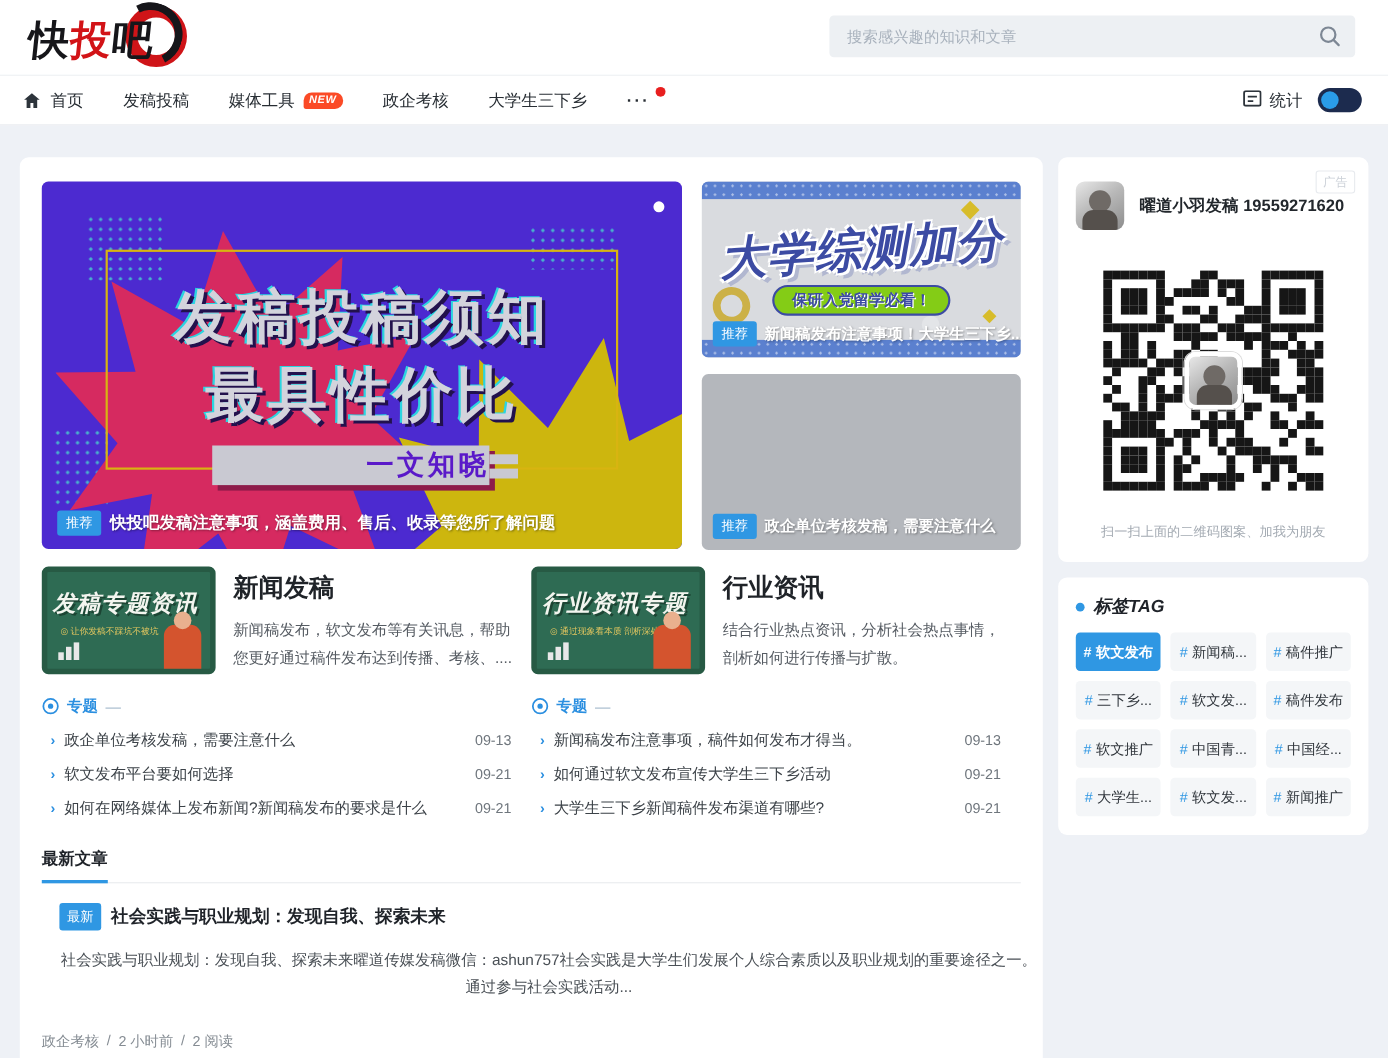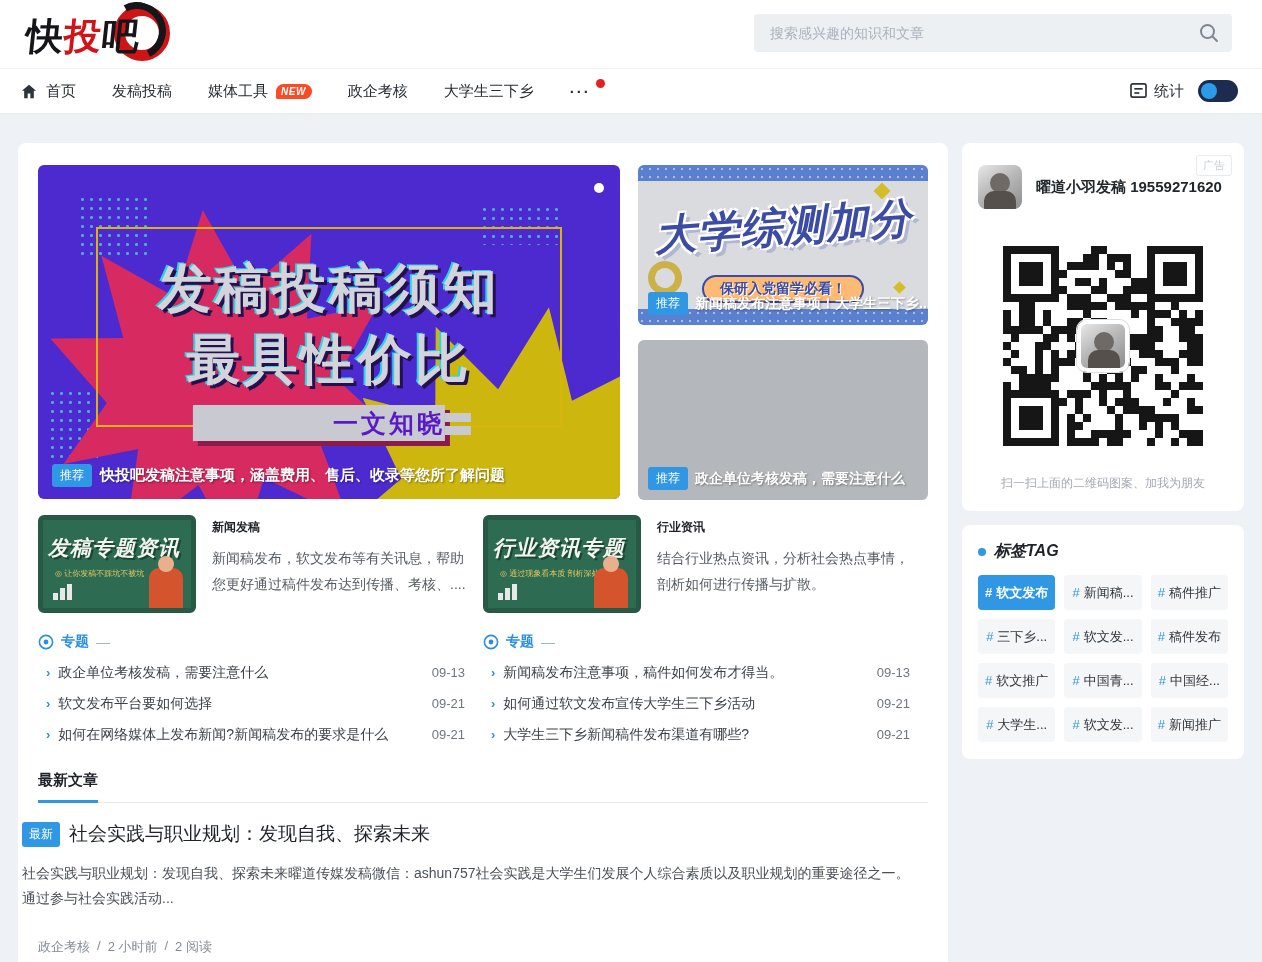--- a/index.html
+++ b/index.html
@@ -51,63 +51,63 @@
   .hero-caption { position:absolute; left:14px; bottom:12px; display:flex; align-items:center; gap:8px; z-index:4; }
   .rec-badge { background:#2f97e3; color:#fff; font-size:12px; padding:3px 8px; border-radius:3px; white-space:nowrap; }
   .hero-caption .cap-text { color:#fff; font-size:15px; font-weight:bold; text-shadow:1px 1px 2px rgba(0,0,0,.4); }
 
   
   .sbanner { position:absolute; left:620px; width:290px; height:160px; border-radius:6px; overflow:hidden; cursor:pointer; }
   .sbanner1 { top:22px; background:#d9dbdf; }
   .sb1-bar { position:absolute; left:0; right:0; height:16px; background:#5b80cf; background-image:radial-gradient(circle,rgba(255,255,255,.5) 1px,transparent 1.3px); background-size:8px 8px; }
   .sb1-top { top:0; } .sb1-bottom { bottom:0; }
   .sb1-title { position:absolute; left:0; right:0; top:34px; text-align:center; font-size:42px; font-weight:900; font-style:italic; color:#3c4ba3; letter-spacing:1px; transform:rotate(-4deg); text-shadow:-2px -2px 0 #fff,2px -2px 0 #fff,-2px 2px 0 #fff,2px 2px 0 #fff,5px 5px 0 rgba(60,75,163,.25); }
-  .sb1-pill { position:absolute; left:50%; transform:translateX(-50%); top:110px; background:#fdba74; border:2px solid #3c4ba3; border-radius:16px; color:#3c4ba3; font-size:14px; font-weight:900; padding:3px 16px; white-space:nowrap; text-shadow:1px 1px 0 #fff; }
+  .sb1-pill { position:absolute; left:50%; transform:translateX(-50%); top:94px; background:#84cc16; border:2px solid #3c4ba3; border-radius:16px; color:#3c4ba3; font-size:14px; font-weight:900; padding:3px 16px; white-space:nowrap; text-shadow:1px 1px 0 #fff; }
   .sb1-dia { position:absolute; width:12px; height:12px; background:#d7bc2a; transform:rotate(45deg); }
   .sb1-d1 { right:40px; top:20px; } .sb1-d2 { right:24px; top:118px; width:9px; height:9px; }
   .sb1-circle { position:absolute; left:10px; top:96px; width:34px; height:34px; border:7px solid #c9a92d; border-radius:50%; transform:rotate(-20deg); opacity:.85; }
   .sb1-circle2 { position:absolute; right:74px; bottom:22px; width:16px; height:16px; background:#e3e5e8; border-radius:50%; }
   .sbanner2 { top:197px; background:#b4b7bc; }
   .sb-caption { position:absolute; left:10px; bottom:10px; display:flex; align-items:center; gap:7px; z-index:4; }
   .sb-caption .cap-text { color:#fff; font-size:14px; font-weight:bold; text-shadow:1px 1px 2px rgba(0,0,0,.35); white-space:nowrap; }
 
   
   .cat-row { position:absolute; left:20px; top:372px; width:890px; display:flex;align-items:center; }
   .cat { width:445px; display:flex; gap:16px; }
   .thumb { width:158px; height:98px; border-radius:6px; background:#2e6b53; border:5px solid #275a44; position:relative; overflow:hidden; flex:none; cursor:pointer; }
   .thumb-title { position:absolute; left:0; right:6px; top:14px; text-align:center; font-size:21px; font-weight:900; font-style:italic; color:#f3f5ef; letter-spacing:1px; text-shadow:2px 2px 0 #1c4433; white-space:nowrap; }
   .thumb-sub { position:absolute; left:12px; top:48px; font-size:8px; color:#e4c75f; white-space:nowrap; }
   .thumb-bars { position:absolute; left:10px; bottom:8px; width:26px; height:16px; display:flex; align-items:flex-end; gap:2px; }
   .thumb-bars i { display:block; width:5px; background:#e8e8e8; } 
   .tb1{height:7px;background:#e2574a;} .tb2{height:12px;background:#4aa3e2;} .tb3{height:16px;background:#e2b94a;}
   .thumb-person { position:absolute; right:8px; bottom:-4px; width:34px; height:44px; background:#d4542e; border-radius:10px 10px 0 0; }
   .thumb-person::before { content:""; position:absolute; left:9px; top:-12px; width:16px; height:16px; background:#e9b08e; border-radius:50%; }
   .cat-info { padding-top:4px; padding-right:14px; }
-  .cat-title { font-size:12px; font-weight:bold; color:#1f2328; margin-bottom:10px; cursor:pointer; }
+  .cat-title { font-size:23px; font-weight:bold; color:#1f2328; margin-bottom:10px; cursor:pointer; }
   .cat-desc { font-size:14px; color:#555b62; line-height:1.85; }
 
   
   .topics-row { position:absolute; left:20px; top:490px; width:890px; display:flex; }
   .topics { width:445px; }
   .topics-inner { padding-right:18px; }
   .topic-head { display:flex; align-items:center; gap:7px; margin-bottom:6px; }
   .topic-head .t-label { color:#2b8fe0; font-size:14px; font-weight:bold; }
   .topic-head .t-dash { color:#9fb6c9; font-size:14px; }
   .topic-item { display:flex; align-items:center; height:31px; font-size:14px; color:#3c4248; cursor:pointer; }
   .topic-item .chev { color:#2b8fe0; font-weight:bold; margin:0 8px 0 8px; font-size:13px; }
   .topic-item .t-text { flex:1; white-space:nowrap; overflow:hidden; text-overflow:ellipsis; }
   .topic-item .t-date { color:#6f767d; font-size:13px; margin-left:12px; }
 
   
   .latest-head { position:absolute; left:20px; top:628px; width:890px; border-bottom:1px solid #e9ebee; padding-bottom:12px; }
   .latest-tab { display:inline-block; font-size:15px; font-weight:bold; color:#1f2329; padding-bottom:10px; border-bottom:3px solid #2f97e3; margin-bottom:-13px; cursor:pointer; }
-  .article { position:absolute; left:4px; top:678px; width:890px; }
+  .article { position:absolute; left:36px; top:678px; width:890px;text-align:center; }
   .article-title-row { display:flex; align-items:center; gap:9px; }
   .new-article-badge { background:#2f97e3; color:#fff; font-size:12px; padding:4px 7px; border-radius:3px; flex:none; }
-  .article-title { font-size:19px; font-weight:normal; color:#1f2329; cursor:pointer; }
+  .article-title { font-size:16px; font-weight:bold; color:#1f2329; cursor:pointer; }
   .article-excerpt { margin-top:14px; font-size:14px; color:#4a5056; line-height:1.75; }
   .article-meta { position:absolute; left:20px; top:795px; font-size:13px; color:#858c93; display:flex; gap:7px; }
 
   
   .side-card { position:absolute; left:962px; width:282px; background:#fff; border-radius:8px; }
   .profile-card { top:143px; height:368px; }
   .ad-label { position:absolute; top:12px; right:12px; border:1px solid #e7eaee; color:#ccd1d8; font-size:11px; padding:2px 6px; border-radius:3px; background:#fff; }
   .avatar { position:absolute; left:16px; top:22px; width:44px; height:44px; border-radius:8px; background:linear-gradient(145deg,#e8e8e8 0%,#b9b9b9 45%,#8d8d8d 100%); overflow:hidden; }
   .avatar::before { content:""; position:absolute; left:12px; top:8px; width:20px; height:20px; background:#6f6a66; border-radius:50%; }
   .avatar::after { content:""; position:absolute; left:6px; top:26px; width:32px; height:20px; background:#55504c; border-radius:10px 10px 0 0; }

